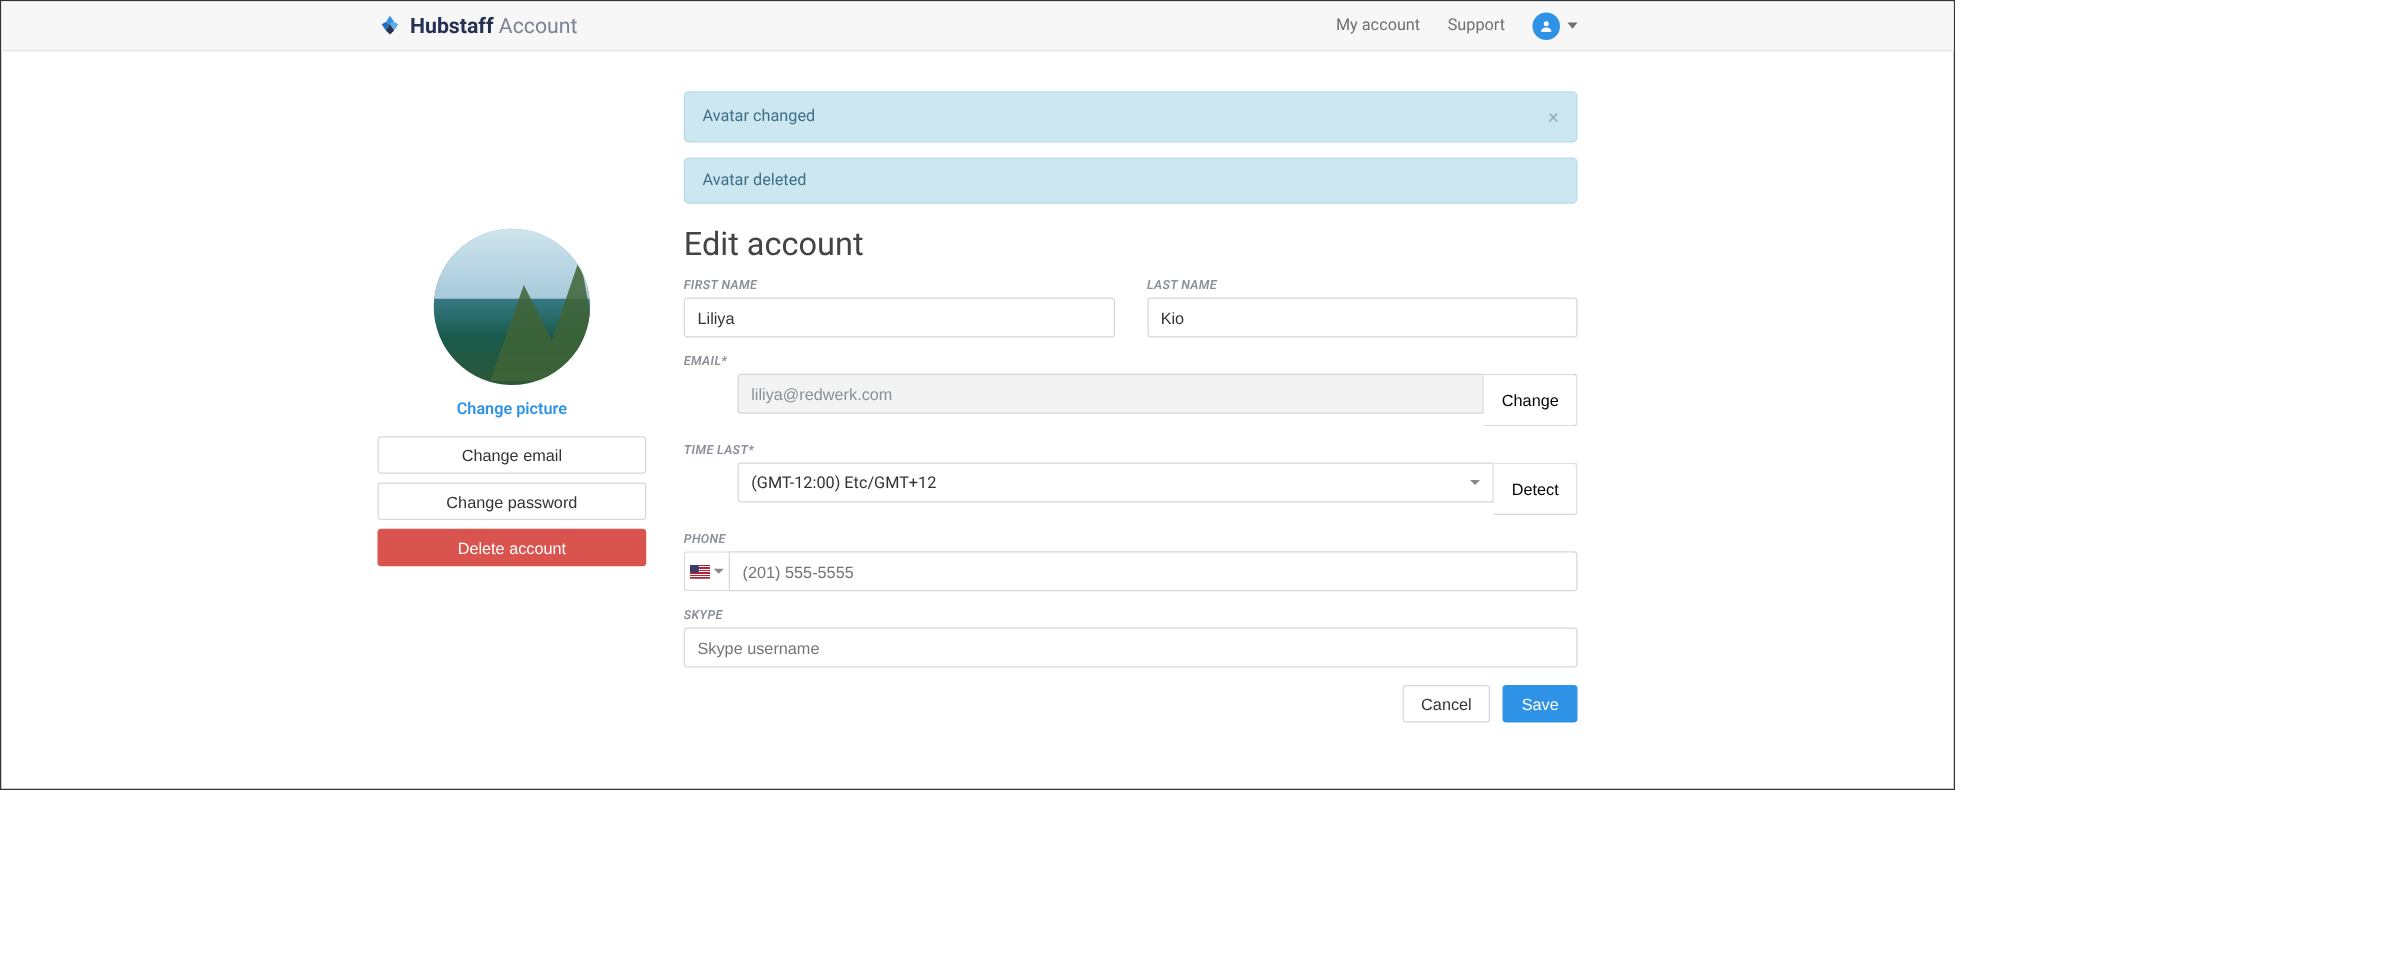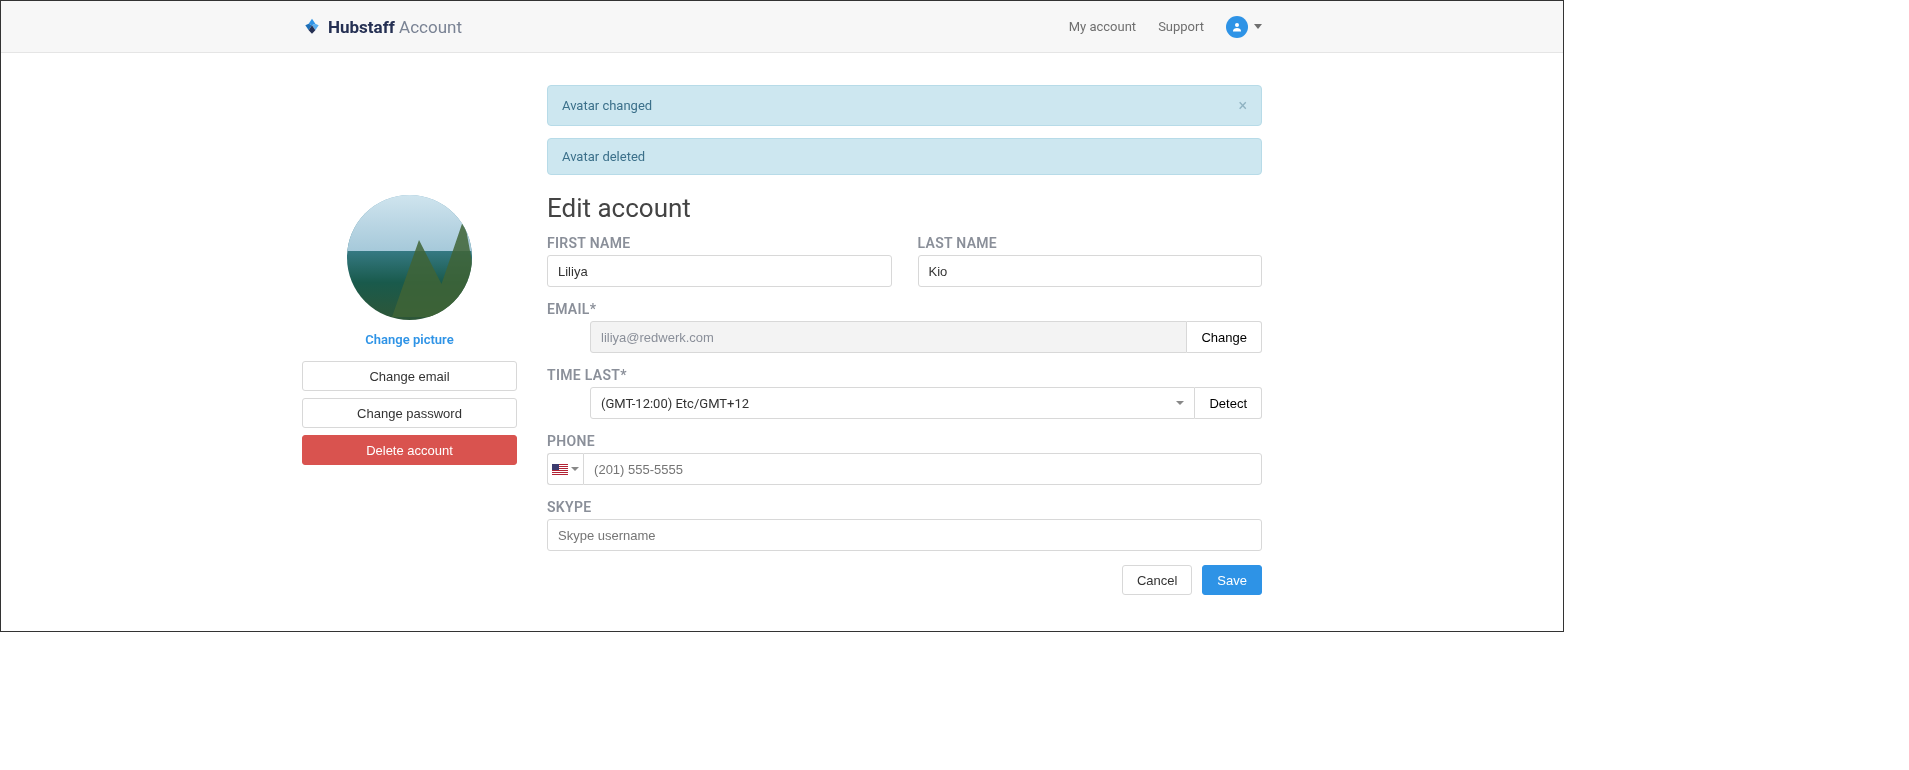--- a/index.html
+++ b/index.html
@@ -9,21 +9,21 @@
     background: #ffffff;
     color: #333;
     font-size: 14px;
     border: 1px solid #333;
     width: 1564px;
     min-height: 632px;
     position: relative;
   }
   
   .topbar {
-    height: 52px;
+    height: 40px;
     background: #f7f7f7;
     border-bottom: 1px solid #e5e5e5;
     display: flex;
     align-items: center;
     padding: 0 24px;
   }
   .topbar-inner {
     width: 100%;
     max-width: 960px;
     margin: 0 auto;
@@ -168,46 +168,47 @@
   }
   h1.page-title {
     font-size:26px;
     font-weight:400;
     color:#444;
     margin:18px 0 12px;
   }
   .form-row { display:flex; gap:26px; }
   .form-group { display:flex; flex-direction:column; flex:1; margin-bottom:14px; }
   .form-label {
-    font-size:14px;
+    font-size:10px;
     letter-spacing:.3px;
     color:#8a8f99;
     font-weight:600;
     margin-bottom:4px;
+    font-style:italic;
   }
   .form-control {
     height:32px;
     border:1px solid #d8d8d8;
     border-radius:3px;
     padding:0 10px;
     font-size:13px;
     color:#333;
     background:#fff;
     width:100%;
   }
   .form-control[readonly] {
     background:#f3f3f3;
     color:#8a8f99;
   }
   .input-group { display:flex;padding-left:43px; }
   .input-group .form-control { flex:1; border-top-right-radius:0;border-bottom-right-radius:0; }
   .input-group .btn-append {
     border:1px solid #d8d8d8;
     border-left:none;
-    height:32px;
+    height:42px;
     background:#fff;
     padding:0 14px;
     border-radius:0 3px 3px 0;
     font-size:13px;
     cursor:pointer;
   }
   .select-like {
     height:32px;
     border:1px solid #d8d8d8;
     border-radius:3px 0 0 3px;

